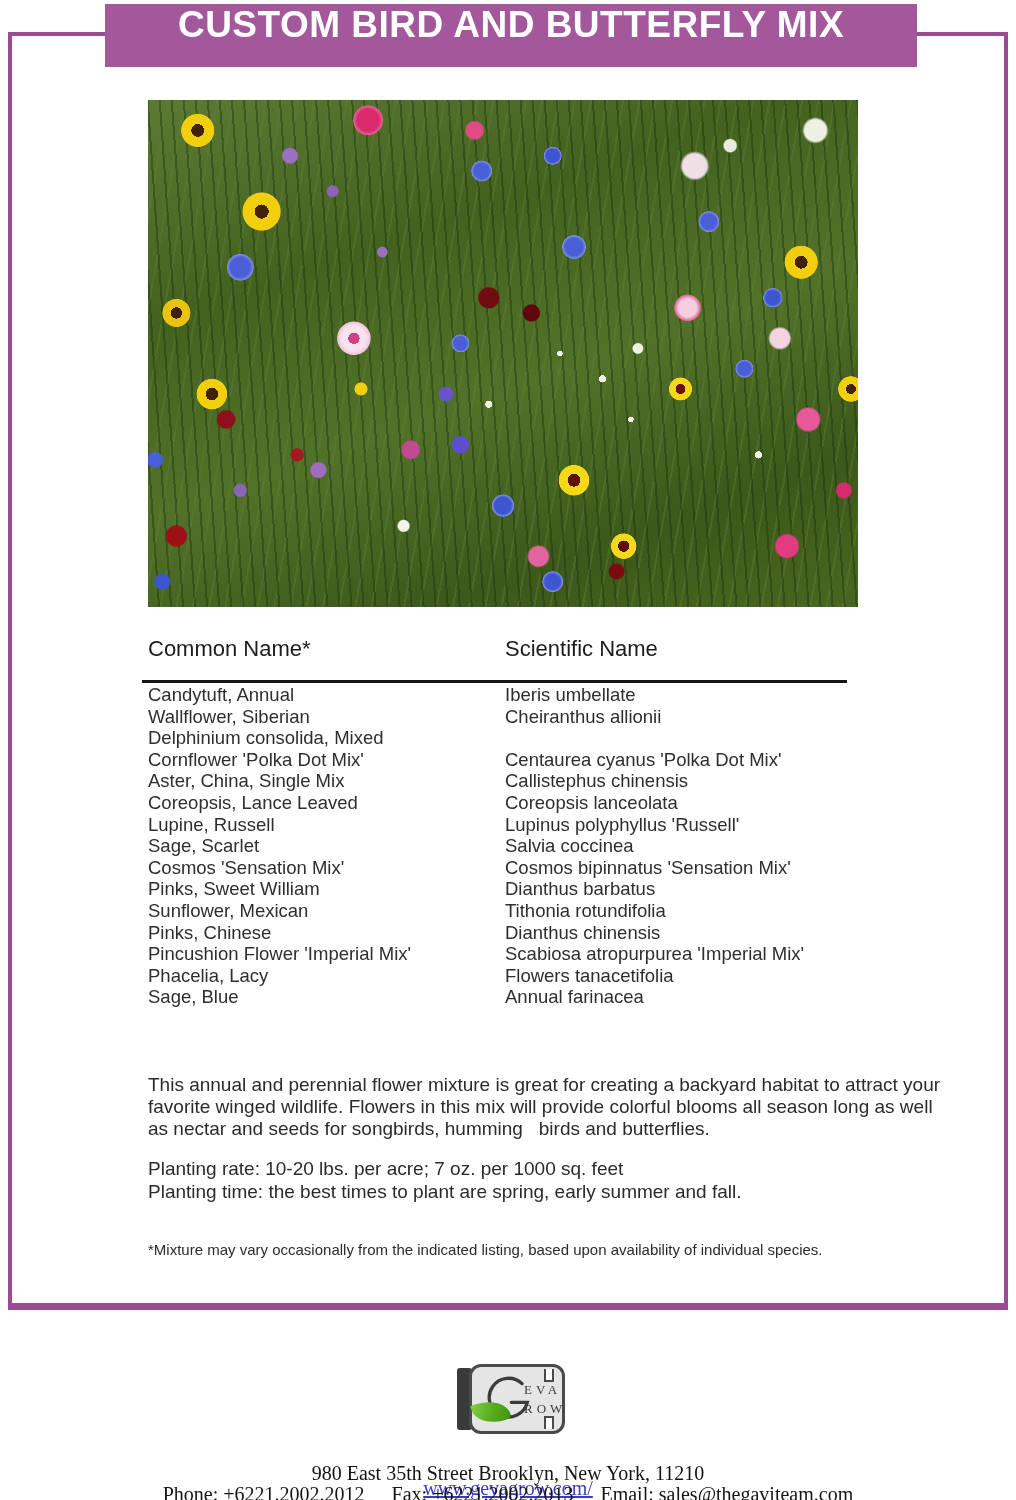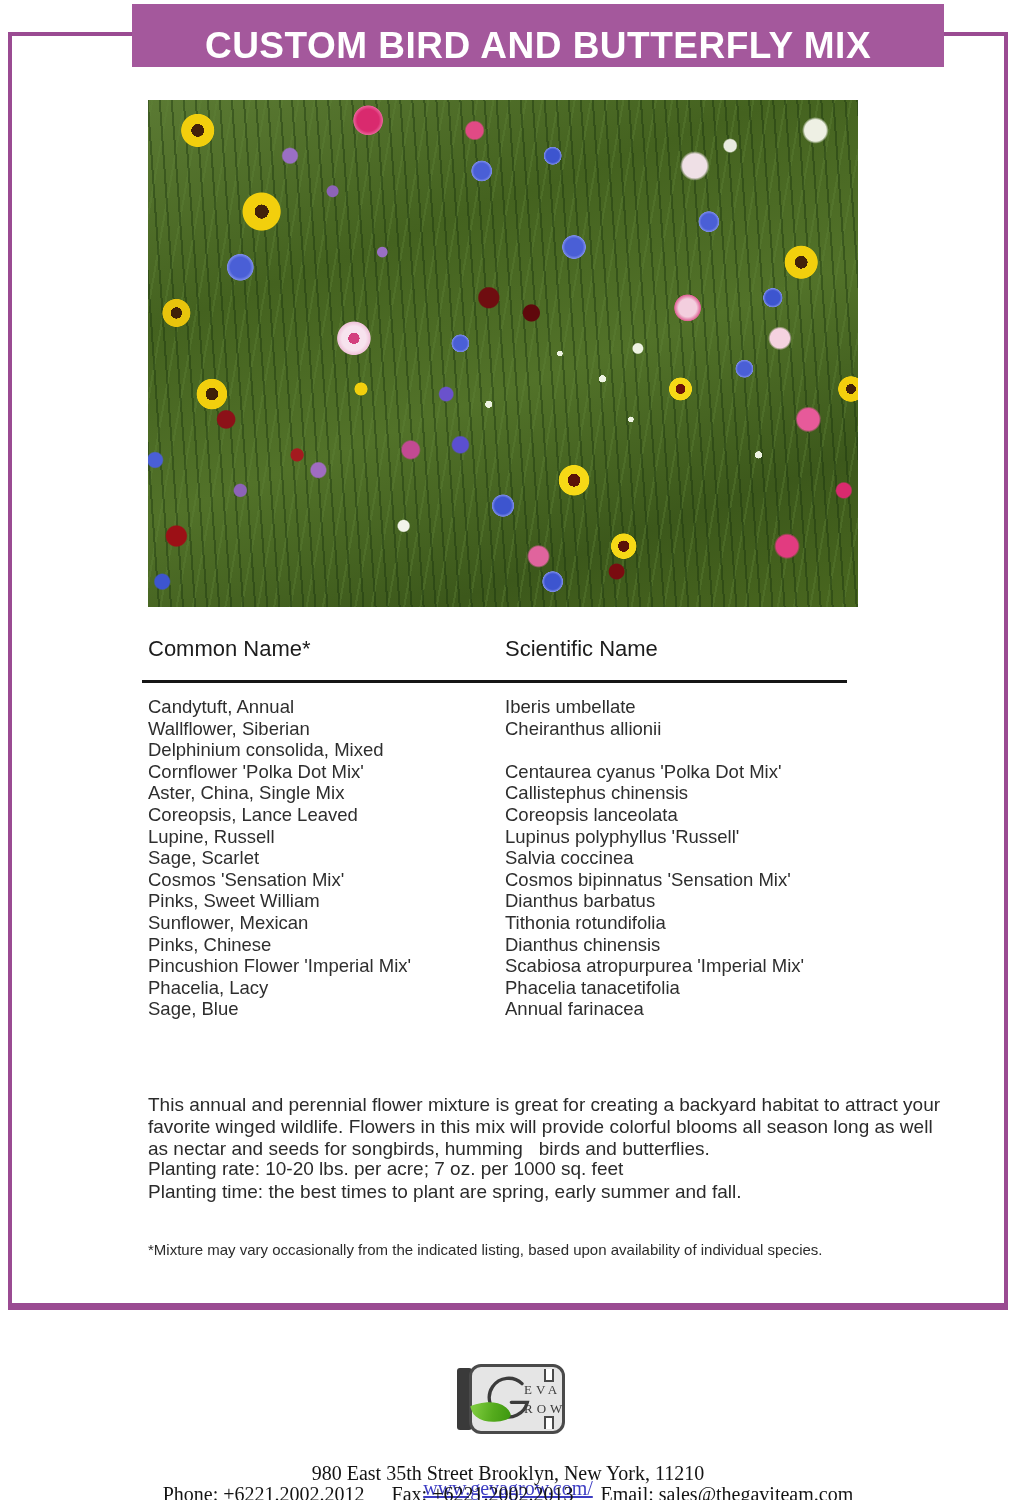--- a/index.html
+++ b/index.html
@@ -22,21 +22,21 @@
     border: 4px solid #9a4b92;
     border-bottom-width: 7px;
   }
 
   
   .banner {
     position: absolute;
     left: 105px; top: 4px;
     width: 812px; height: 63px;
     background: #a4589c;
-    display: flex; align-items: flex-end; justify-content: center; margin-left: 27px;
+    display: flex; align-items: flex-start; justify-content: center;
   }
   .banner h1 {
     color: #ffffff;
     font-size: 37px;
     font-weight: 700;
     letter-spacing: 0.5px;
     white-space: nowrap;
   }
 
   
@@ -134,21 +134,21 @@
   .table-head {
     display: flex;
     width: 705px;
     margin-left: -6px;
     padding: 0 0 18px 6px;
     border-bottom: 3px solid #151515;
     font-size: 22px;
     color: #1c1c1c;
   }
   .table-head .c1 { width: 357px; }
-  .table-body { padding-top: 13px; }
+  .table-body { padding-top: 1px; }
   .srow { display: flex; font-size: 18.5px; line-height: 21.6px; }
   .srow .c1 { width: 357px; }
 
   
   .description {
     position: absolute;
     left: 148px; top: 1074px;
     font-size: 19px; line-height: 22px;
     color: #2b2b2b;
     white-space: pre-wrap;
@@ -319,30 +319,30 @@
       <div class="srow">
         <span class="c1">Pinks, Chinese</span>
         <span class="c2">Dianthus chinensis</span>
       </div>
       <div class="srow">
         <span class="c1">Pincushion Flower 'Imperial Mix'</span>
         <span class="c2">Scabiosa atropurpurea 'Imperial Mix'</span>
       </div>
       <div class="srow">
         <span class="c1">Phacelia, Lacy</span>
-        <span class="c2">Phacelia tanacetifolia</span>
+        <span class="c2">Flowers tanacetifolia</span>
       </div>
       <div class="srow">
         <span class="c1">Sage, Blue</span>
         <span class="c2">Annual farinacea</span>
       </div>
     </div>
   </div>
 
-  <p class="description" style="width:800px;margin-top:20px;">This annual and perennial flower mixture is great for creating a backyard habitat to attract your favorite winged wildlife. Flowers in this mix will provide colorful blooms all season long as well as nectar and seeds for songbirds, humming   birds and butterflies.</p>
+  <p class="description" style="width:800px;">This annual and perennial flower mixture is great for creating a backyard habitat to attract your favorite winged wildlife. Flowers in this mix will provide colorful blooms all season long as well as nectar and seeds for songbirds, humming   birds and butterflies.</p>
 
   <p class="planting">
     <span>Planting rate: 10-20 lbs. per acre; 7 oz. per 1000 sq. feet</span><br>
     <span>Planting time: the best times to plant are spring, early summer and fall.</span>
   </p>
 
   <p class="disclaimer">*Mixture may vary occasionally from the indicated listing, based upon availability of individual species.</p>
 
   <div class="logo">
     <div class="logo-bar"></div>

